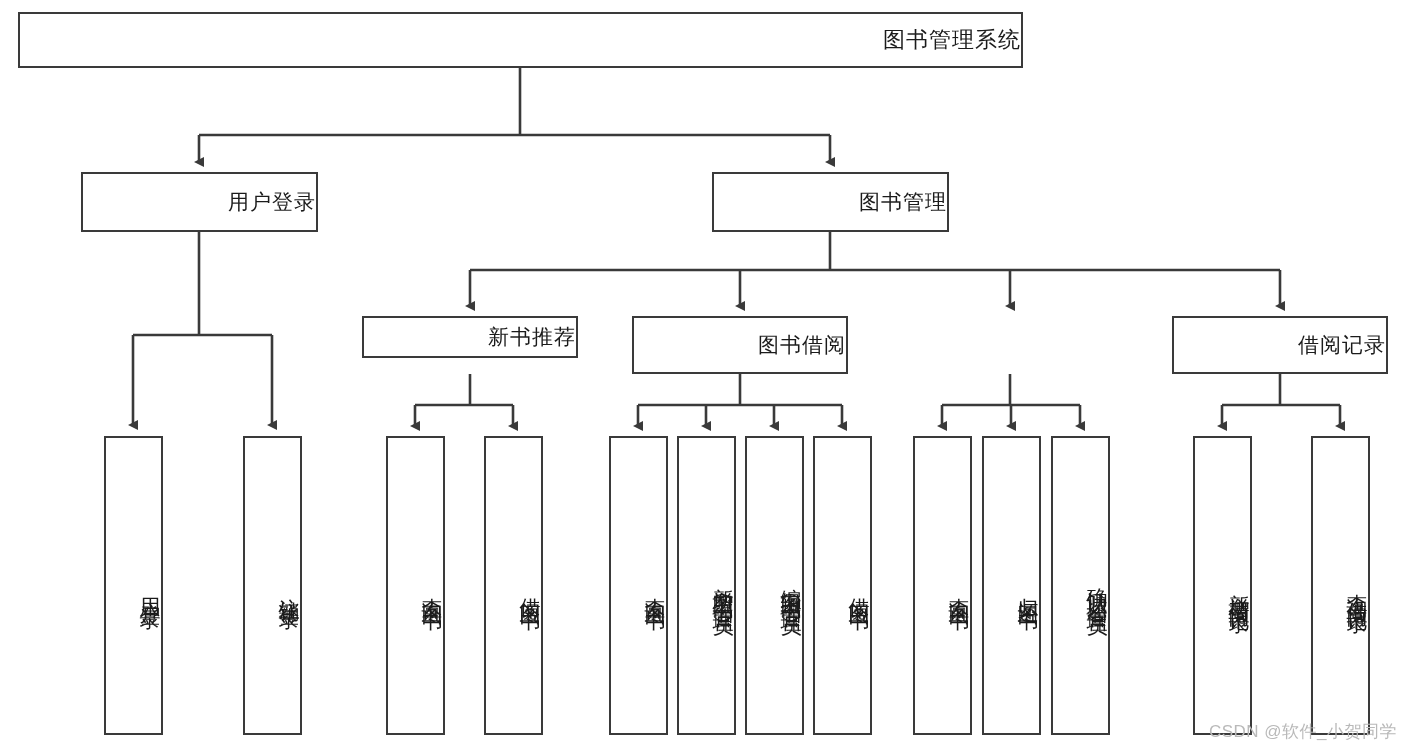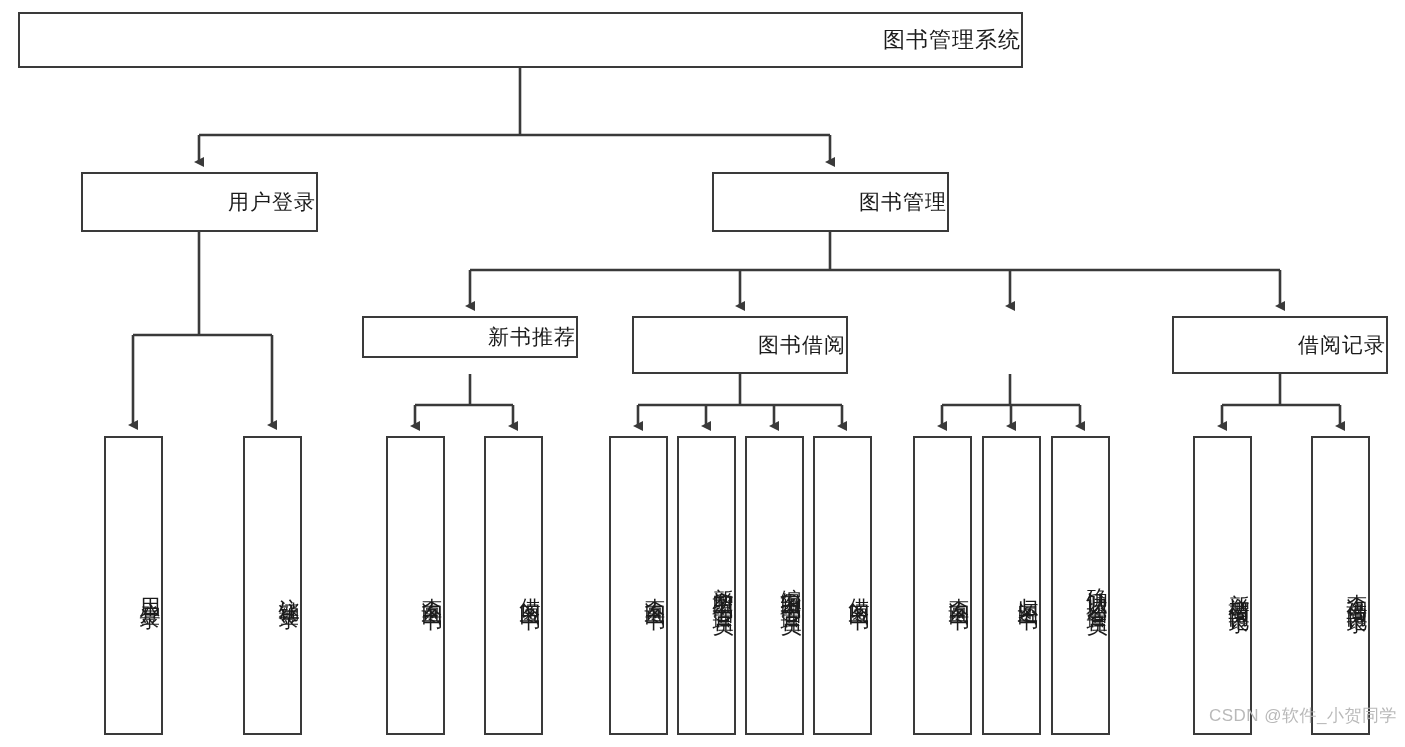--- a/index.html
+++ b/index.html
@@ -56,21 +56,21 @@
   }
   .node.vert .vlabel {
     writing-mode: vertical-rl;
     text-orientation: upright;
     display: block;
     white-space: nowrap;
   }
   .watermark {
     position: absolute;
     right: 8px;
-    bottom: 20px;
+    bottom: 4px;
     font-size: 17px;
     color: #b9b9b9;
     letter-spacing: 0.5px;
     white-space: nowrap;
   }
 </style>
 </head>
 <body>
 
 <div id="diagram-root">

